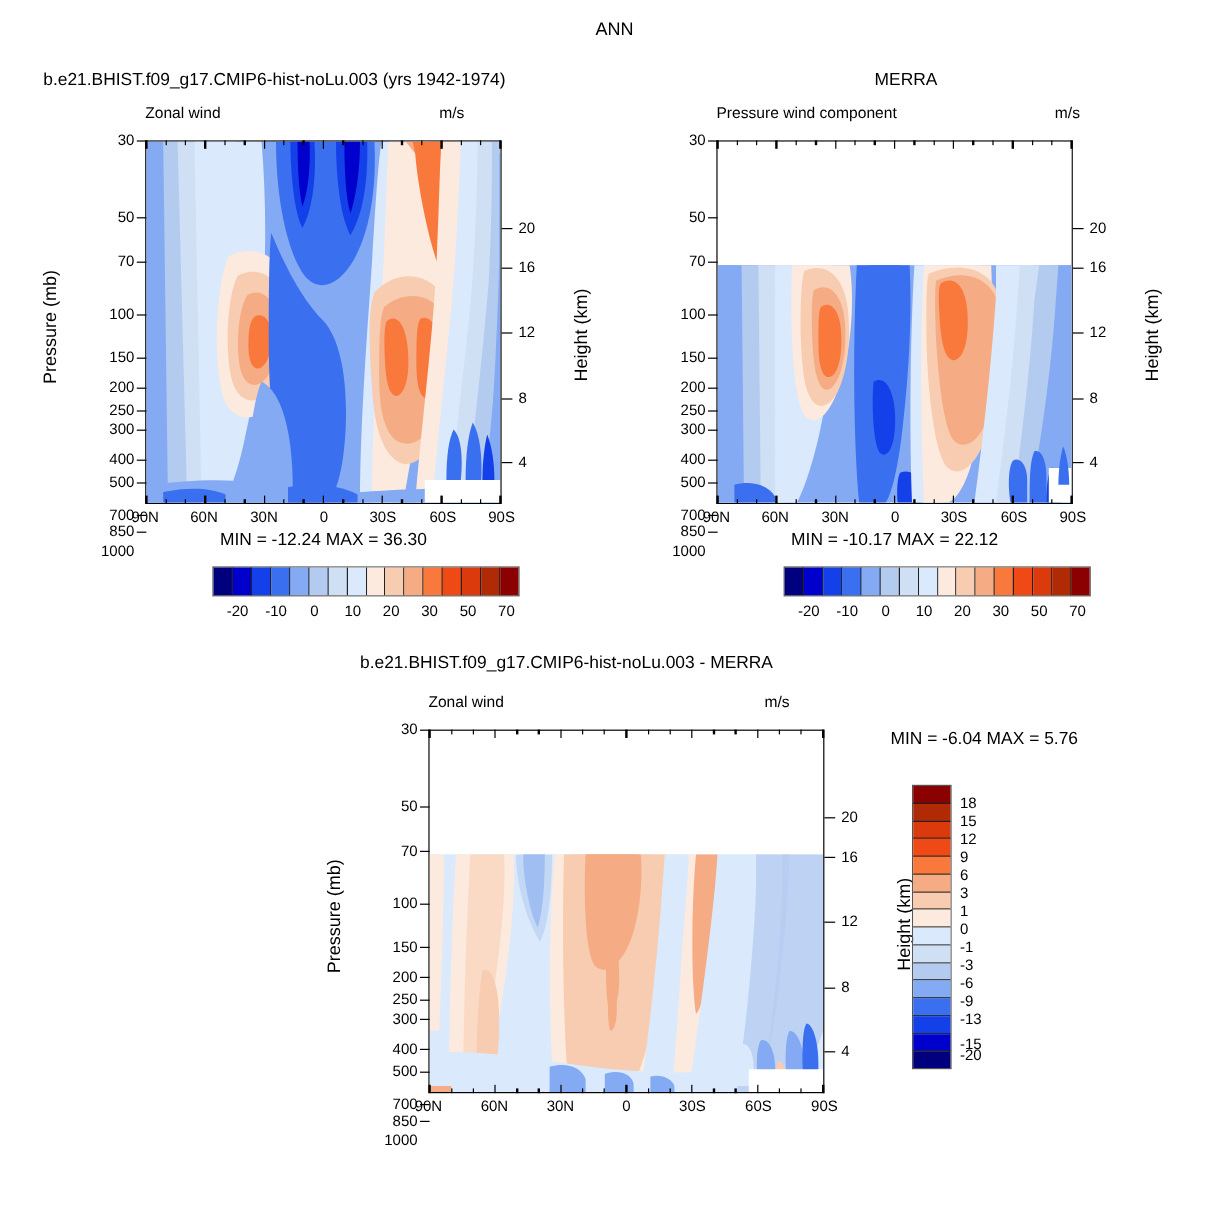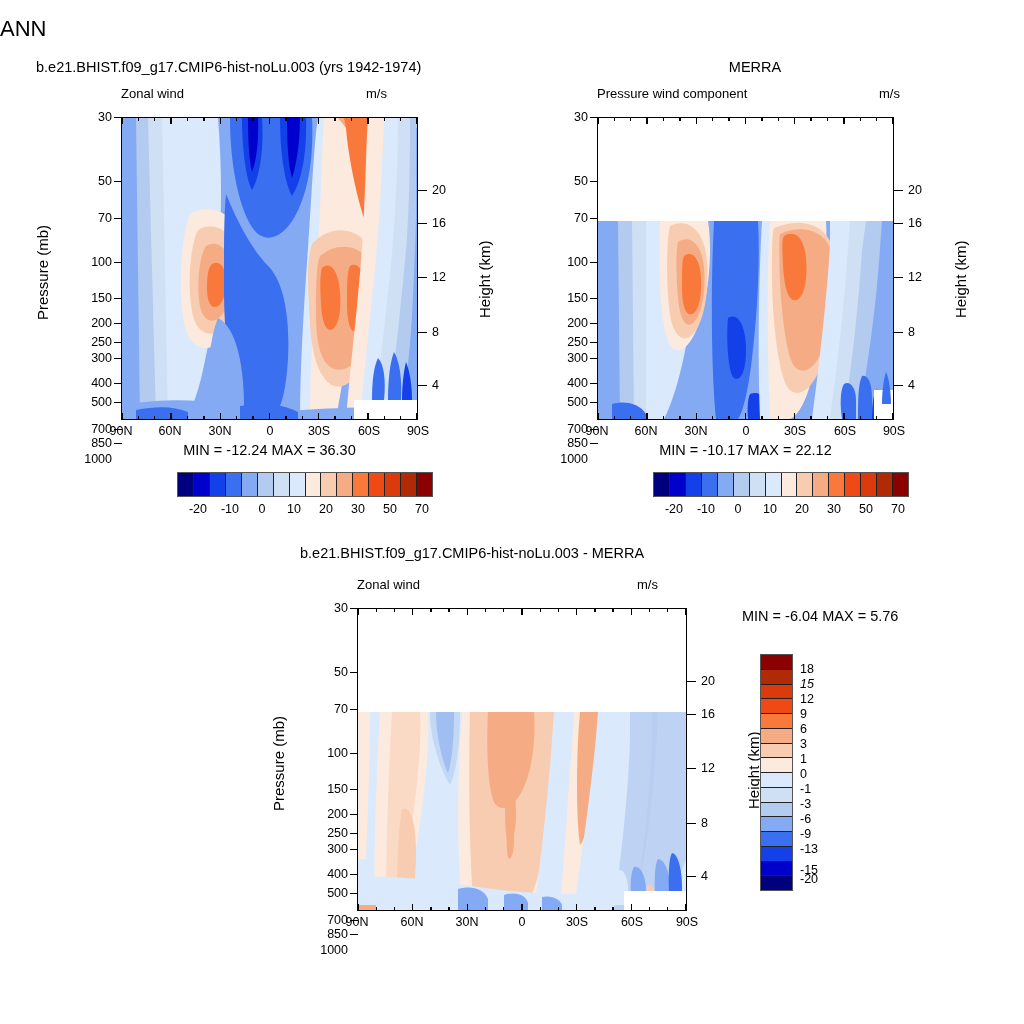--- a/index.html
+++ b/index.html
@@ -2,21 +2,21 @@
 <html><head>
 <meta charset="utf-8">
 <style>
   html,body{margin:0;padding:0;}
   body{
     width:1024px;height:1024px;background:#ffffff;
     font-family:"Liberation Sans", sans-serif;
     color:#000;overflow:hidden;position:relative;
   }
   .abs{position:absolute;}
-  .ttl-main{font-size:22px;}
+  .ttl-main{font-size:15px;text-align:center;}
   .ttl-panel{font-size:14.5px;white-space:nowrap;}
   .lbl{font-size:13px;white-space:nowrap;}
   .minmax{font-size:14.5px;white-space:nowrap;}
   .axis-num{font-size:12.5px;text-align:right;white-space:nowrap;}
   .axis-num-l{font-size:12.5px;text-align:left;white-space:nowrap;}
   .tickx{font-size:12.5px;text-align:center;white-space:nowrap;}
   .vlabel{font-size:15px;white-space:nowrap;transform-origin:0 0;}
   .frame{border:1.4px solid #000;box-sizing:border-box;background:#fff;overflow:hidden;}
   .tick{position:absolute;background:#000;}
   .cbar{display:flex;border:1px solid #555;box-sizing:border-box;}
@@ -443,21 +443,21 @@
   <div style="background:#cfe0f5"></div>
   <div style="background:#b4cbf0"></div>
   <div style="background:#85aaf4"></div>
   <div style="background:#3a6ff0"></div>
   <div style="background:#1340e8"></div>
   <div style="background:#0000cc"></div>
   <div style="background:#00007f"></div>
 </div>
 <div>
   <div class="abs axis-num-l" style="left:800px;top:662px;">18</div>
-  <div class="abs axis-num-l" style="left:800px;top:677px;font-style:italic;">15</div>
+  <div class="abs axis-num-l" style="left:800px;top:677px;">15</div>
   <div class="abs axis-num-l" style="left:800px;top:692px;">12</div>
   <div class="abs axis-num-l" style="left:800px;top:707px;">9</div>
   <div class="abs axis-num-l" style="left:800px;top:722px;">6</div>
   <div class="abs axis-num-l" style="left:800px;top:737px;">3</div>
   <div class="abs axis-num-l" style="left:800px;top:752px;">1</div>
   <div class="abs axis-num-l" style="left:800px;top:767px;">0</div>
   <div class="abs axis-num-l" style="left:800px;top:782px;">-1</div>
   <div class="abs axis-num-l" style="left:800px;top:797px;">-3</div>
   <div class="abs axis-num-l" style="left:800px;top:812px;">-6</div>
   <div class="abs axis-num-l" style="left:800px;top:827px;">-9</div>

